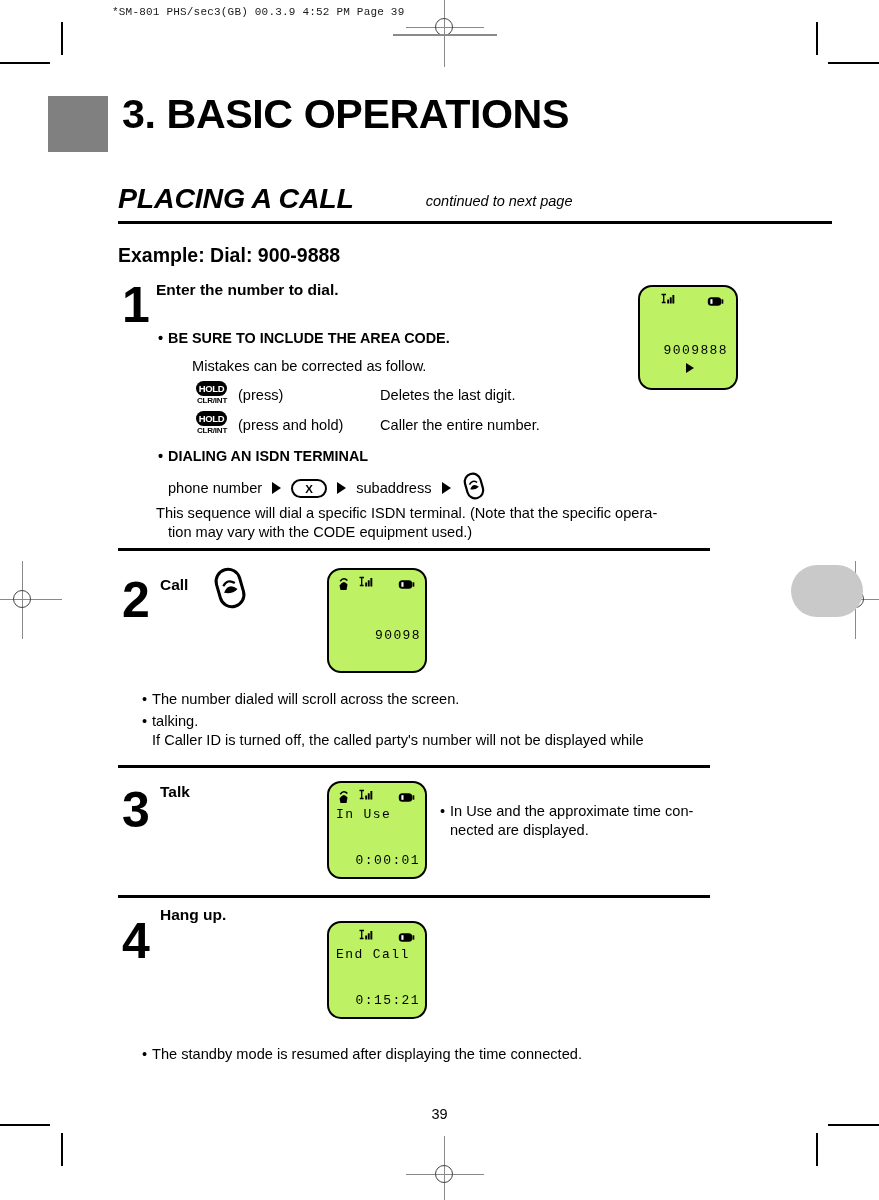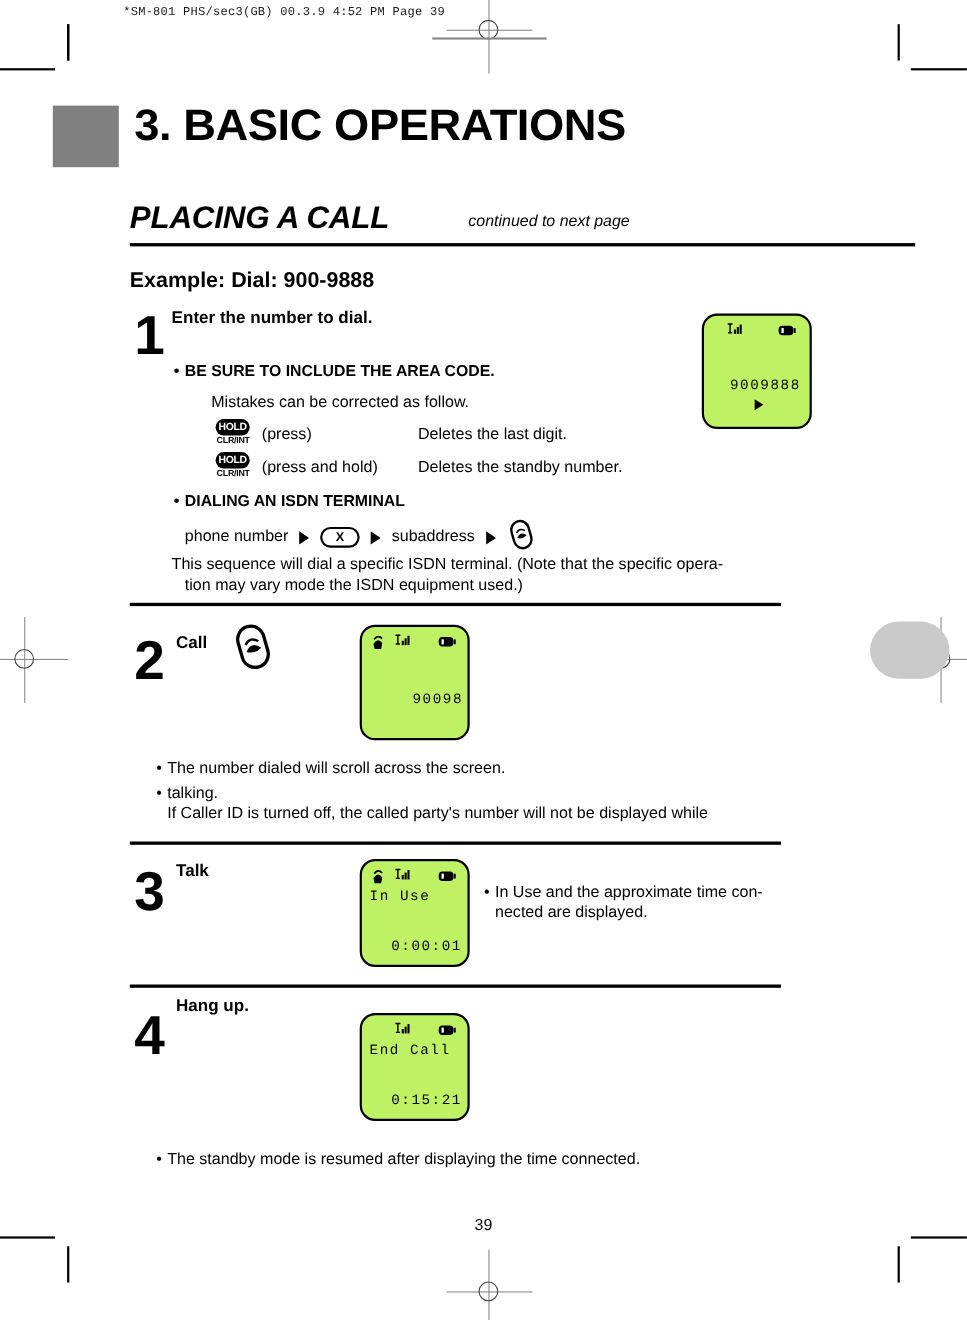--- a/index.html
+++ b/index.html
@@ -334,21 +334,21 @@
     <span class="btxt" style="position:static; margin-left:8px; width:142px;">(press)</span>
     <span class="btxt" style="position:static;">Deletes the last digit.</span>
   </div>
 
   <div style="position:absolute; left:194px; top:411px; display:flex; align-items:center;">
     <span class="keyhold">
       <span class="cap">HOLD</span>
       <span class="sub">CLR/INT</span>
     </span>
     <span class="btxt" style="position:static; margin-left:8px; width:142px;">(press and hold)</span>
-    <span class="btxt" style="position:static;">Deletes the standby number.</span>
+    <span class="btxt" style="position:static;">Caller the entire number.</span>
   </div>
 
   <div class="btxt bold" style="left:158px; top:447px;">
     <div class="bullet-row">
       <div class="bullet-dot">•</div>
       <div class="nowrap">DIALING AN ISDN TERMINAL</div>
     </div>
   </div>
 
   <div style="position:absolute; left:168px; top:471px; display:flex; align-items:center;">
@@ -363,21 +363,21 @@
         <g transform="rotate(-16 13 15)">
           <rect x="5" y="2.5" width="16" height="25" rx="8" ry="8" fill="#fff" stroke="#000" stroke-width="2.2"></rect>
           <path d="M8.5 17 q4.5 -6 9 0 q-4.5 2.6 -9 0 Z" fill="#000"></path>
           <path d="M9 12.4 q4 -4.2 8 0" stroke="#000" stroke-width="1.5" fill="none"></path>
         </g>
       </svg>
     </span>
   </div>
 
   <div class="btxt" style="left:156px; top:504px;">This sequence will dial a specific ISDN terminal. (Note that the specific opera-</div>
-  <div class="btxt" style="left:168px; top:523px;">tion may vary mode the ISDN equipment used.)</div>
+  <div class="btxt" style="left:168px; top:523px;">tion may vary with the CODE equipment used.)</div>
 
   <div class="lcd" style="left:638px; top:285px; width:100px; height:105px;">
     <div class="statusbar">
       <span class="ic-signal" style="left:20px;">
         <svg width="16" height="15" viewBox="0 0 16 15" aria-hidden="true">
           <path d="M1.5 1.5 L6 1.5 M3.7 1.5 L3.7 9 M1.8 9.5 L5.6 9.5" stroke="#000" stroke-width="1.3" fill="none"></path>
           <rect x="7.2" y="6.5" width="1.9" height="4" fill="#000"></rect>
           <rect x="9.8" y="4.3" width="1.9" height="6.2" fill="#000"></rect>
           <rect x="12.4" y="2" width="1.9" height="8.5" fill="#000"></rect>
         </svg>

